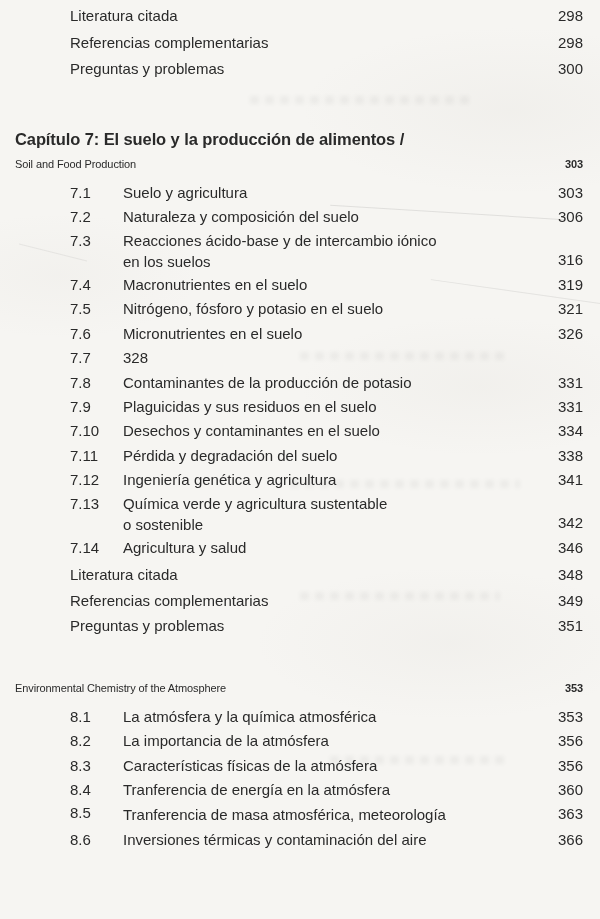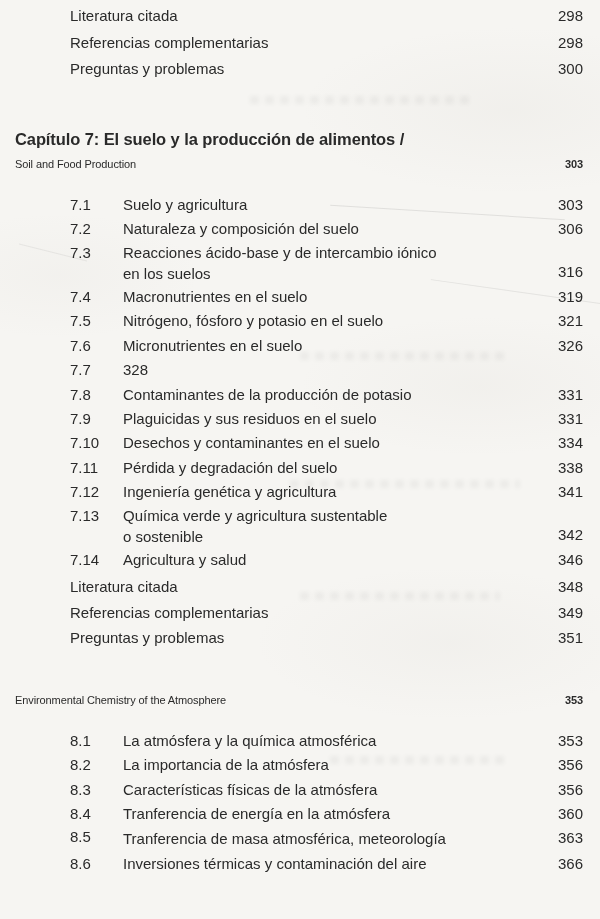--- a/index.html
+++ b/index.html
@@ -29,21 +29,21 @@
 
   
   .chapter { margin-top:44px; }
   .chapter.last { margin-top:37px; }
   .ch-title1 { font-size:16.5px; font-weight:bold; line-height:25px; letter-spacing:-0.1px; }
   .ch-line2 { display:flex; font-size:11px; line-height:25px; letter-spacing:-0.1px; }
   .ch-sub { flex:1 1 auto; }
   .ch-pg { flex:0 0 auto; font-weight:bold; }
 
   
-  .sections { margin-top:16px; }
+  .sections { margin-top:4px; }
   .sec { display:flex; align-items:stretch; padding-left:55px; font-size:15px; }
   .sec .num { flex:0 0 53px; line-height:24.4px; align-self:flex-start; }
   .sec .title { flex:1 1 auto; line-height:24.4px; }
   .sec .pg { align-self:flex-end; line-height:24.4px; }
   .sec.wrapped .num, .sec.wrapped .title { line-height:21.2px; }
   .sec.wrapped { margin-bottom:1px;align-items:center; }
   .back { margin-top:2px; }
 
   
   .artifact { position:absolute; z-index:1; pointer-events:none; }

